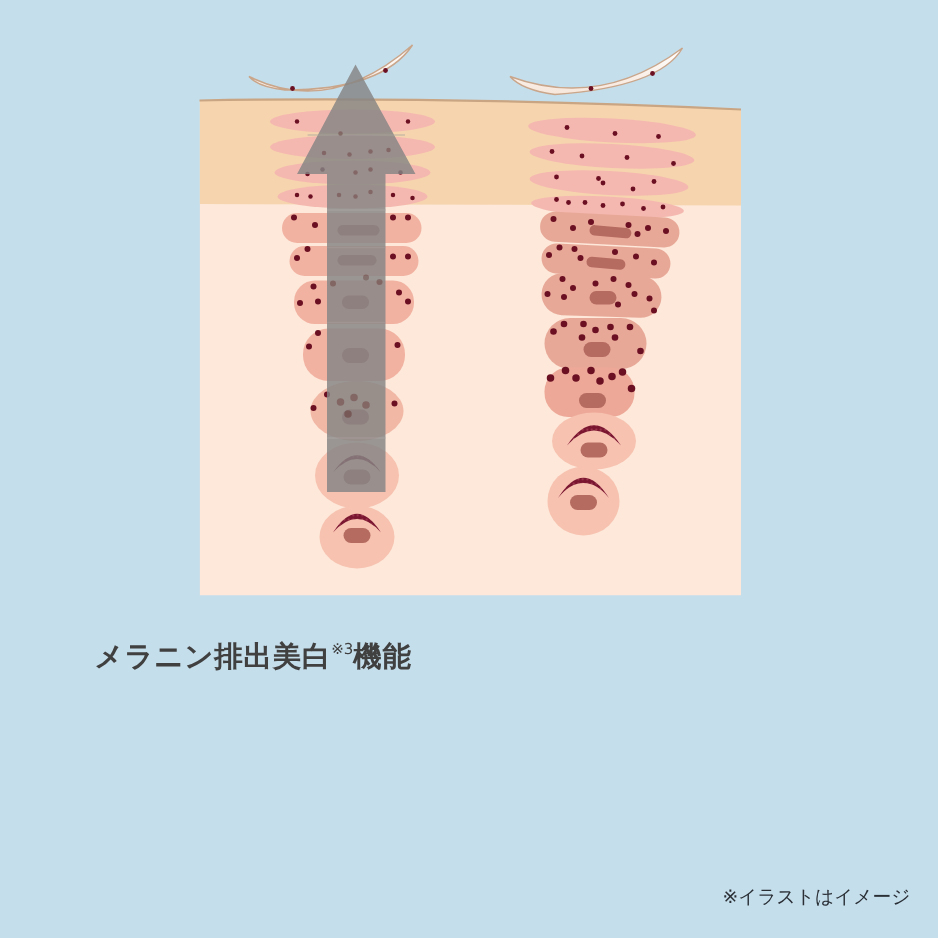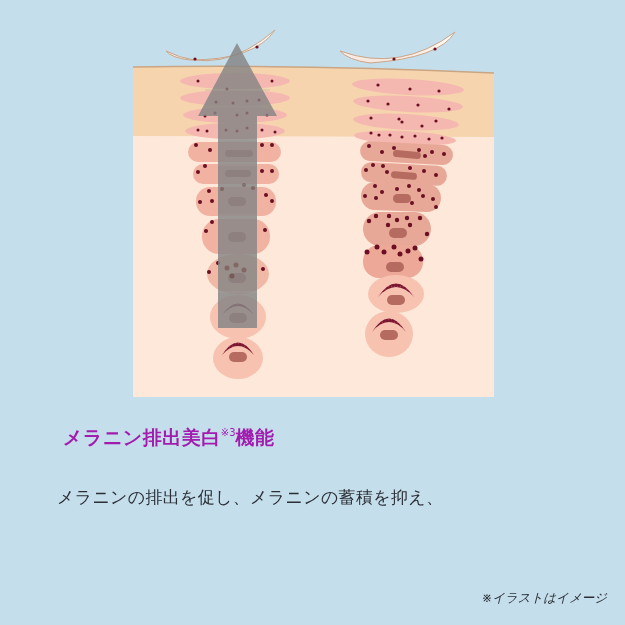--- a/index.html
+++ b/index.html
@@ -10,34 +10,34 @@
     position:relative;
     color:#2a2f36;
   }
   .illustration {
     position:absolute; left:0; top:0; width:625px; height:400px;
   }
   .illustration svg { display:block; }
   .title {
     position:absolute; left:63px; top:425px;
     font-size:19px; font-weight:bold; letter-spacing:0.5px;
-    color:#a21caf; white-space:nowrap;
+    color:#404040; white-space:nowrap;
   }
   .title sup {
     font-size:10px; font-weight:normal; vertical-align:8px; letter-spacing:0;
   }
   .body-text {
     position:absolute; left:57px; top:480px;
     font-size:17px; line-height:35px; color:#2a2f36;
     letter-spacing:0.3px;
   }
   .body-text div { white-space:nowrap; }
   .note {
     position:absolute; right:18px; top:590px;
-    font-size:12.5px; color:#2a2f36; white-space:nowrap;font-style:italic;
+    font-size:12.5px; color:#2a2f36; white-space:nowrap;
   }
 </style>
 </head>
 <body>
 
 <div class="illustration">
 <svg width="625" height="400" viewBox="0 0 625 400">
   <defs>
     <linearGradient id="flakeGrad" x1="0" y1="0" x2="0" y2="1">
       <stop offset="0" stop-color="#ffffff"></stop>
@@ -239,16 +239,15 @@
     <rect x="387" y="295" width="18" height="10" rx="5" fill="#b56b60"></rect>
     <path d="M372,332 Q389,305 406,332 Q398,322 389,322 Q380,322 372,332 Z" fill="url(#capDots)"></path>
     <rect x="380" y="330" width="18" height="10" rx="5" fill="#b56b60"></rect>
   </g>
 </svg>
 </div>
 
 <div class="title"><span>メラニン排出美白</span><sup>※3</sup><span>機能</span></div>
 
 <div class="body-text">
-  <div>メラニンの排出を促し、メラニンの蓄積を抑え、</div>
 </div>
 
 <div class="note">※イラストはイメージ</div>
 
 </body></html>

